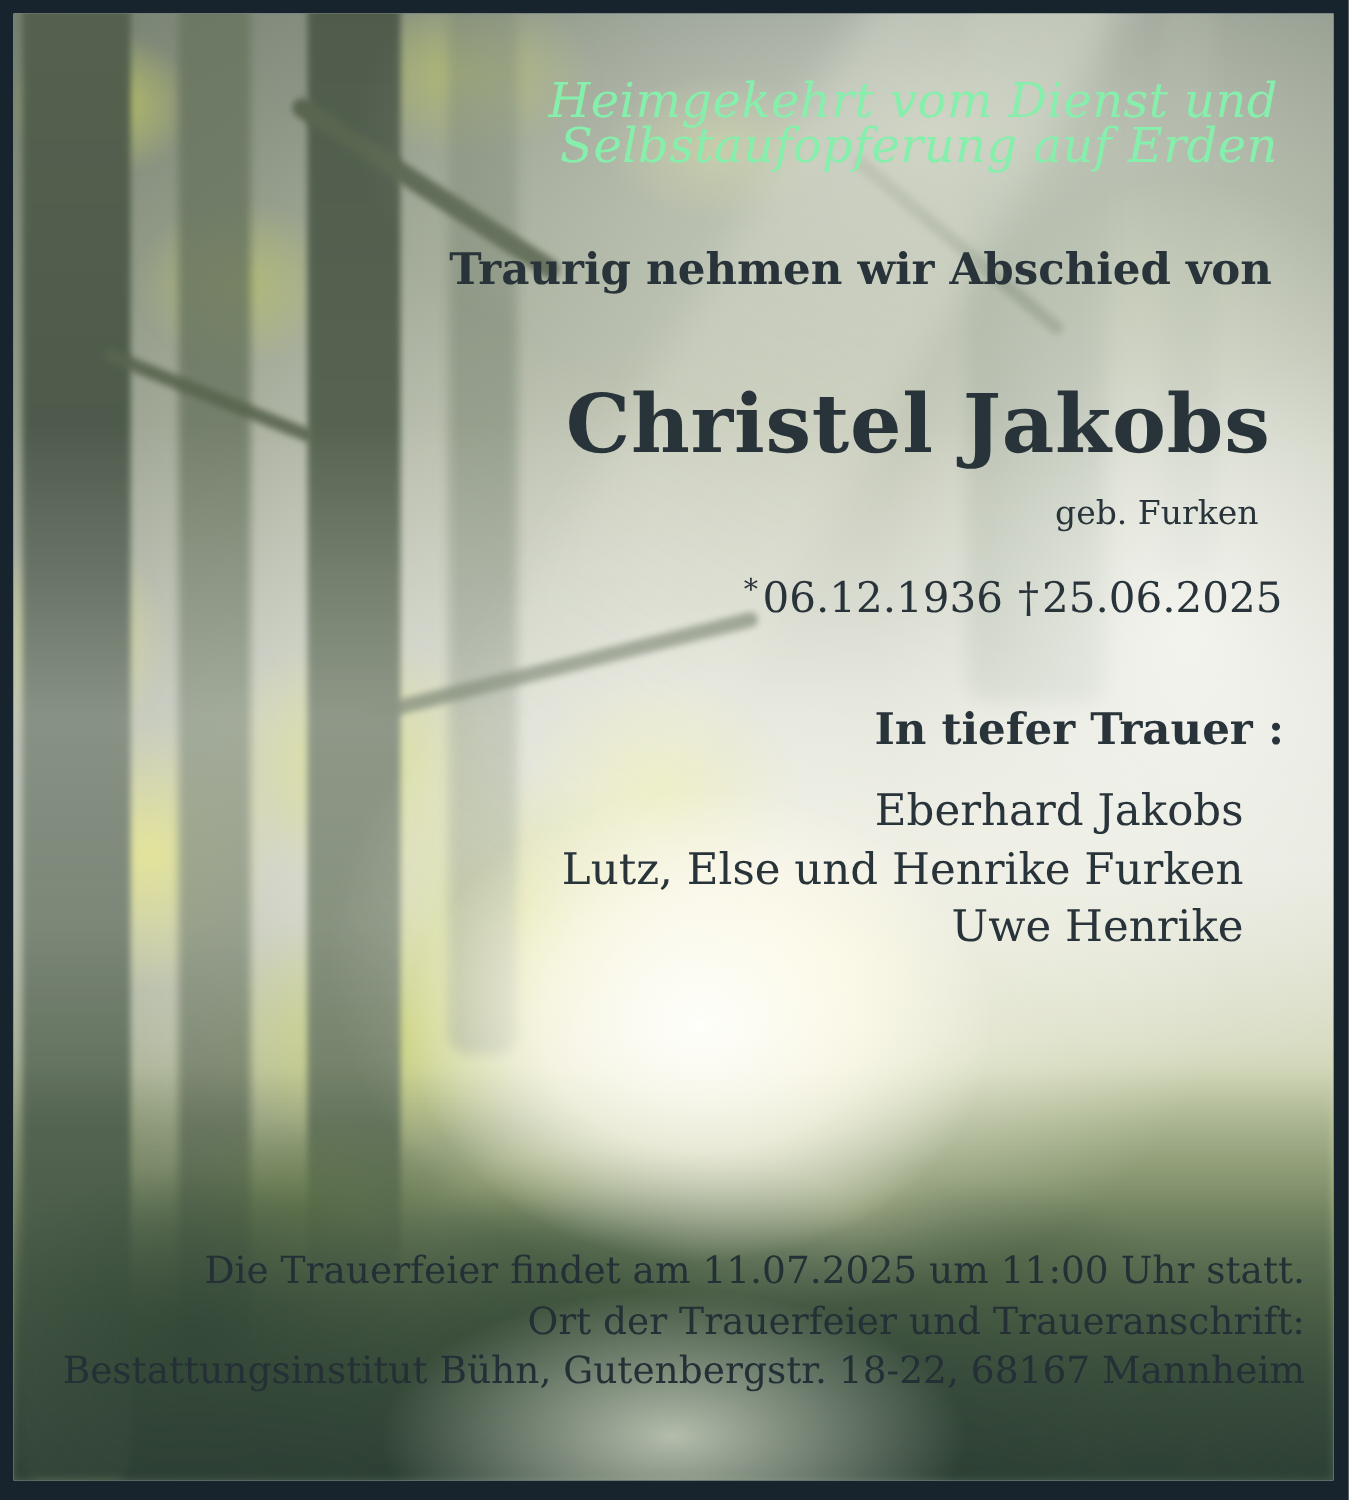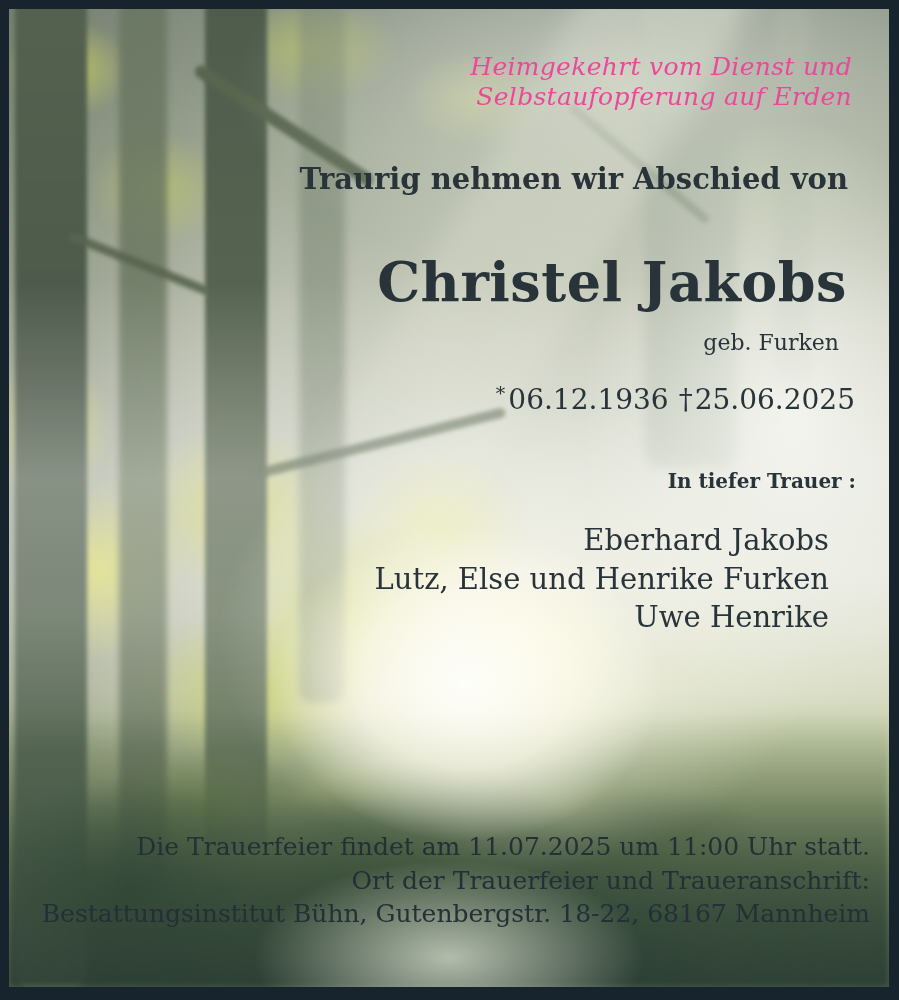--- a/index.html
+++ b/index.html
@@ -93,30 +93,30 @@
     transform:rotate(30deg);filter:blur(12px);
   }
   
   .content{
     position:absolute;inset:0;
     color:#28333a;
   }
   .txt{position:absolute;white-space:nowrap;text-align:right;}
   .epigraph{
     top:52px;right:47px;
-    font-style:italic;font-size:25px;line-height:30px;letter-spacing:.3px;
-    color:#ec4899;
+    font-style:italic;font-size:32px;line-height:30px;letter-spacing:.3px;
+    color:#86efac;
   }
   .intro{top:162px;right:51px;font-weight:700;font-size:29px;}
   .deceased-name{top:250px;right:52px;font-weight:700;font-size:54px;letter-spacing:.5px;}
   .maiden{top:330px;right:60px;font-size:22px;}
   .dates{top:382px;right:44px;font-size:28px;}
   .dates .star{font-size:19px;vertical-align:9px;margin-right:3px;}
   .dates .dagger{margin-left:10px;margin-right:2px;}
-  .trauer{top:469px;right:43px;font-weight:700;font-size:20px;}
+  .trauer{top:469px;right:43px;font-weight:700;font-size:29px;}
   .mourners{top:521px;right:70px;font-size:29px;line-height:38.5px;}
   .funeral{top:830px;right:29px;font-size:25px;line-height:33.5px;color:#242f36;}
 </style>
 </head>
 <body>
 
 <div class="card">
 
   <div class="photo">
     <div class="layer bg-base"></div>

